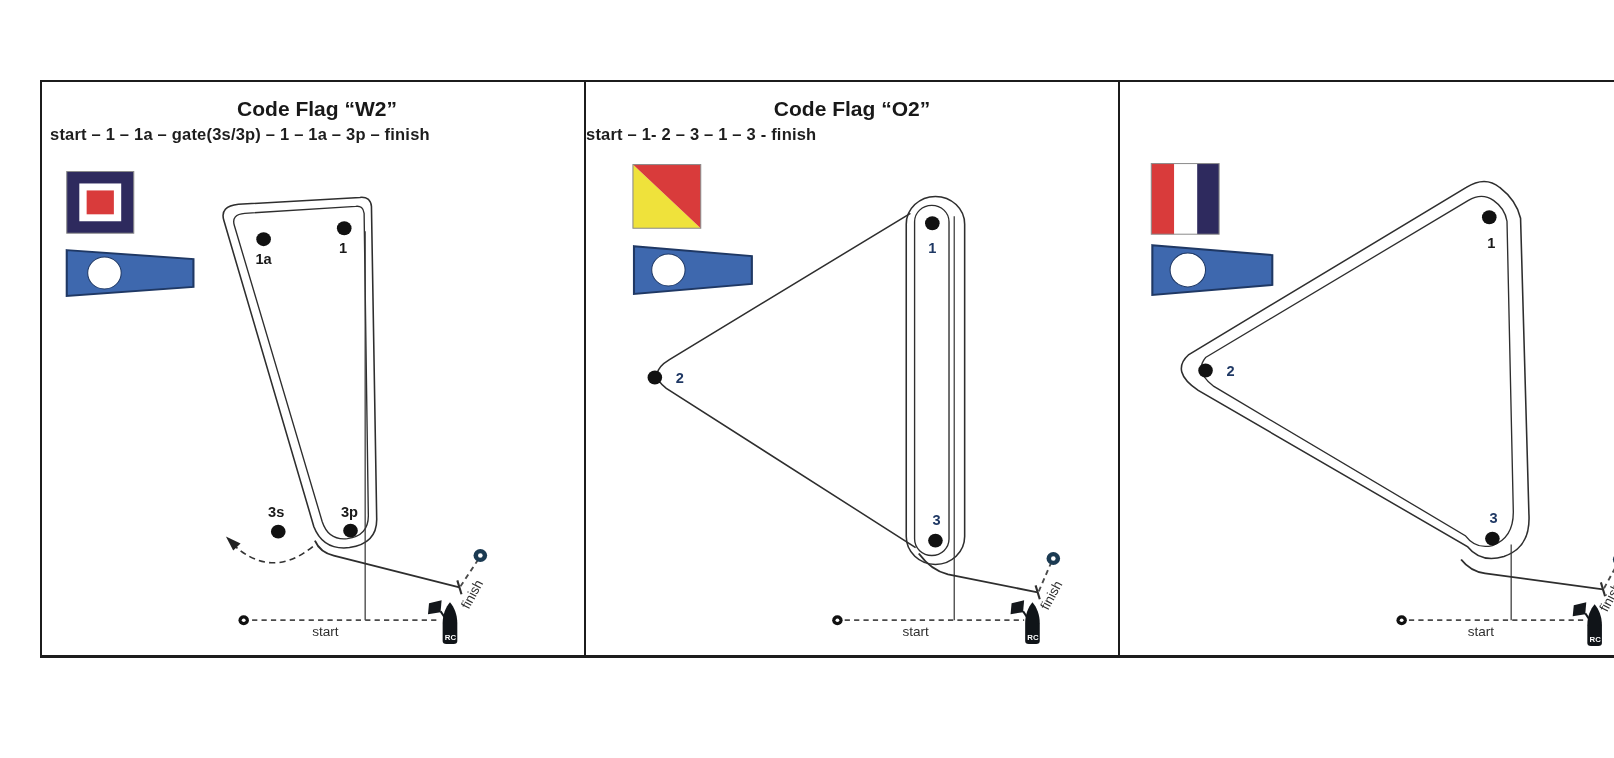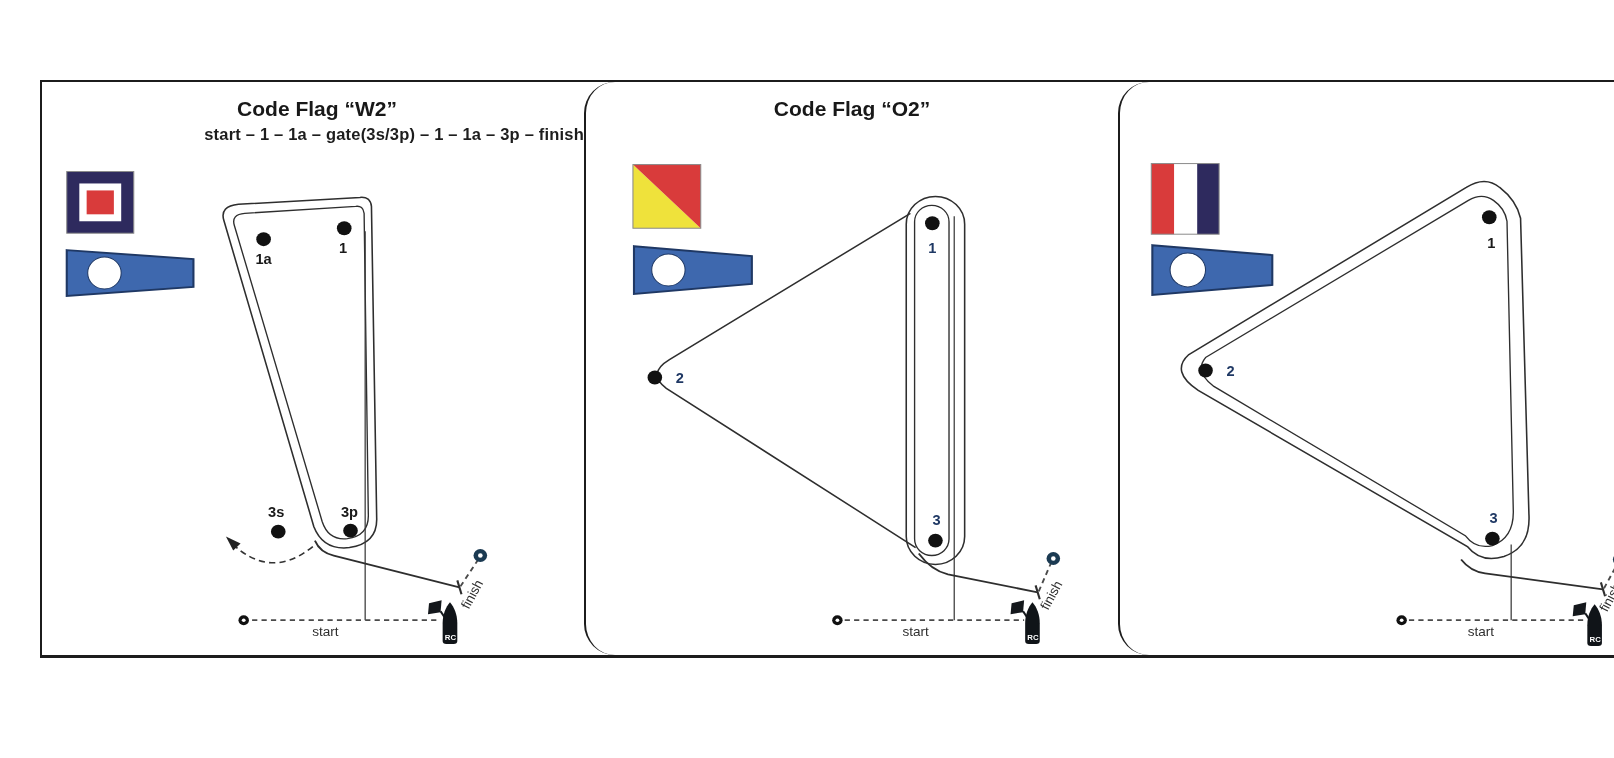--- a/index.html
+++ b/index.html
@@ -1,25 +1,25 @@
 <!DOCTYPE html>
 <html><head>
 <meta charset="utf-8">
 <style>
   html,body{margin:0;padding:0;background:#ffffff;width:1614px;height:758px;overflow:hidden;
     font-family:"Liberation Sans", sans-serif;}
   .frame{position:absolute;left:40px;top:80px;width:1614px;height:578px;
     border:2px solid #1c1c1c;border-bottom-width:3px;box-sizing:border-box;
     display:grid;grid-template-columns:1fr 1fr 1fr;background:#fff;padding-left:8px;}
   .panel{position:relative;box-sizing:border-box;}
-  .panel + .panel{border-left:2px solid #1c1c1c;border-radius:31px;}
+  .panel + .panel{border-left:2px solid #1c1c1c;}
   .course-svg{position:absolute;inset:0;width:100%;height:100%;}
   .panel-title{position:relative;margin-top:15px;text-align:center;
     font-size:21px;font-weight:700;color:#181818;z-index:2;}
-  .panel-seq{position:relative;margin-top:4px;text-align:right;
+  .panel-seq{position:relative;margin-top:4px;text-align:left;
     font-size:16.5px;font-weight:700;color:#1d1d1d;z-index:2;letter-spacing:.2px;}
   .loop{fill:none;stroke:#2e2e2e;stroke-width:1.5;}
   .loop-in{fill:none;stroke:#2e2e2e;stroke-width:1.3;}
   .legline{stroke:#3a3a3a;stroke-width:1.2;}
   .exitline{fill:none;stroke:#2e2e2e;stroke-width:1.8;}
   .dashline{stroke:#4a4a4a;stroke-width:1.8;stroke-dasharray:5 4;fill:none;}
   .mark{fill:#111111;}
   .mlabel{font-family:"Liberation Sans",sans-serif;font-size:14px;font-weight:700;}
   .slabel{font-family:"Liberation Sans",sans-serif;font-size:13px;fill:#2e2e2e;}
   .rctxt{font-family:"Liberation Sans",sans-serif;font-size:7.5px;font-weight:700;fill:#ffffff;}
@@ -83,20 +83,21 @@
         <polygon points="-20,1 -8,-2 -9,10 -21,12" fill="#14181c"></polygon>
         <line x1="-9" y1="9" x2="-2" y2="20" stroke="#14181c" stroke-width="2"></line>
         <path d="M0,0 C-4,5 -7,12 -7,21 L-7,39 Q-7,42 -3.5,42 L3.5,42 Q7,42 7,39 L7,21 C7,12 4,5 0,0 Z" fill="#101418"></path>
         <text class="rctxt" x="0.5" y="38" text-anchor="middle">RC</text>
       </g>
     </svg>
   </section>
 
   <section class="panel">
     <div class="panel-title">Code Flag “O2”</div>
+    <div class="panel-seq">start – 1- 2 – 3 – 1 – 3 - finish</div>
     <svg class="course-svg" viewBox="0 0 510 576" preserveAspectRatio="none">
 
       <g transform="translate(45,83)">
         <path d="M0,0 L65,64 L0,64 Z" fill="#efe23b"></path>
         <path d="M0,0 L65,0 L65,64 Z" fill="#d93b3b"></path>
         <rect width="65" height="64" fill="none" stroke="#8a8a8a" stroke-width="1"></rect>
       </g>
 
       <g transform="translate(45,164)">
         <polygon points="1,1 114,11 114,39 1,49" stroke-width="2" stroke="#1f3864" fill="#3e68ae"></polygon>

